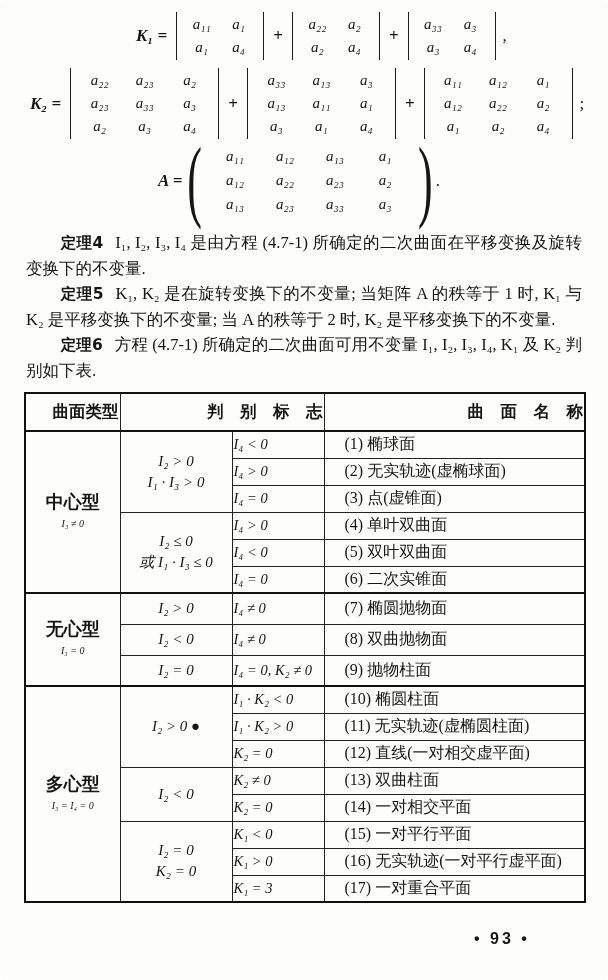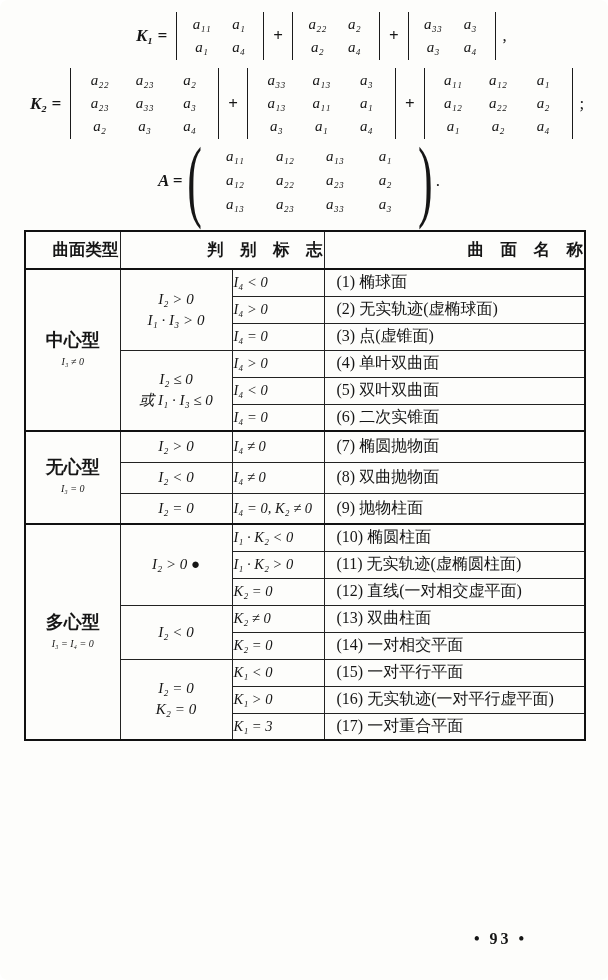--- a/index.html
+++ b/index.html
@@ -45,25 +45,25 @@
   }
   tbody tr { height:27px; }
   tbody tr.tall { height:31px; }
   tr.gs td { border-top:2px solid #111; }
   td.type { text-align:center; border-right:1.8px solid #111; }
   td.type .tname { font-family:"DejaVu Sans","Liberation Sans",sans-serif; font-weight:bold; font-size:18px; line-height:22px; }
   td.type .tcond { font-style:italic; font-size:10px; line-height:21px; }
   td.cond { text-align:center; font-style:italic; font-size:15px; }
   td.cond div { line-height:21px; }
   td.sub { text-align:left; font-style:italic; font-size:14.5px; border-right:1.8px solid #111; white-space:nowrap; }
-  td.name { padding-left:12px; font-size:16px; }
+  td.name { padding-left:20px; font-size:16px; }
   
   .pageno {
     position:absolute; left:474px; top:930px; font-weight:bold; font-size:16px;
-    letter-spacing:3px; font-family:Liberation Serif, serif;
+    letter-spacing:3px; font-family:Liberation Sans, sans-serif;
   }
 </style>
 </head>
 <body>
 
 <div class="page">
 
   <div class="frow k1">
     <span class="flhs">K₁ =</span>
     <span class="det mat k1m">
@@ -182,20 +182,23 @@
             <span class="mcell">a₃₃</span>
             <span class="mcell">a₃</span>
           </div>
         </span>
       <span class="paren">)</span>
     </span>
     <span class="endp">.</span>
   </div>
 
   <div class="theorems">
+    <p class="thm"><b class="thm-label">定理4</b><span>I₁, I₂, I₃, I₄ 是由方程 (4.7-1) 所确定的二次曲面在平移变换及旋转变换下的不变量.</span></p>
+    <p class="thm"><b class="thm-label">定理5</b><span>K₁, K₂ 是在旋转变换下的不变量; 当矩阵 A 的秩等于 1 时, K₁ 与 K₂ 是平移变换下的不变量; 当 A 的秩等于 2 时, K₂ 是平移变换下的不变量.</span></p>
+    <p class="thm"><b class="thm-label">定理6</b><span>方程 (4.7-1) 所确定的二次曲面可用不变量 I₁, I₂, I₃, I₄, K₁ 及 K₂ 判别如下表.</span></p>
   </div>
 
   <div class="tablewrap">
     <table class="cls">
       <colgroup>
           <col style="width:95px">
           <col style="width:112px">
           <col style="width:92px">
           <col style="width:261px">
         </colgroup>

